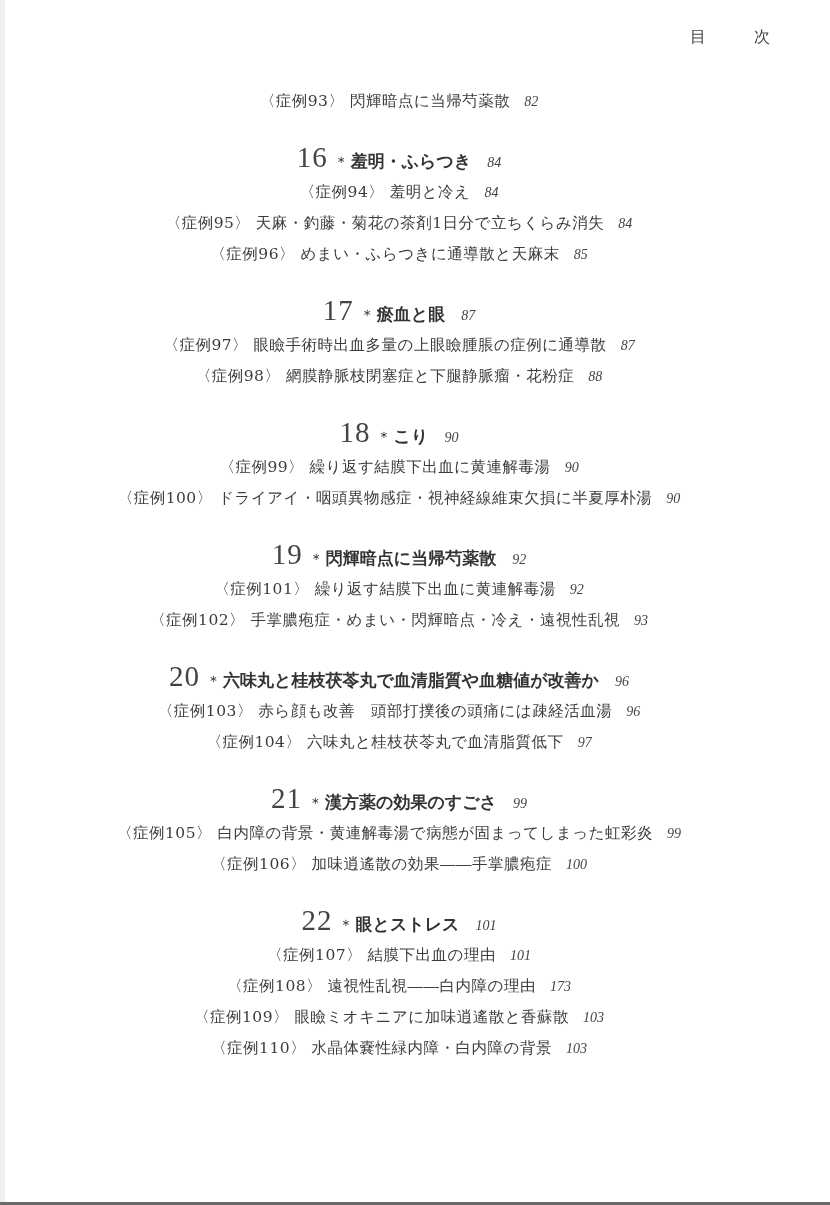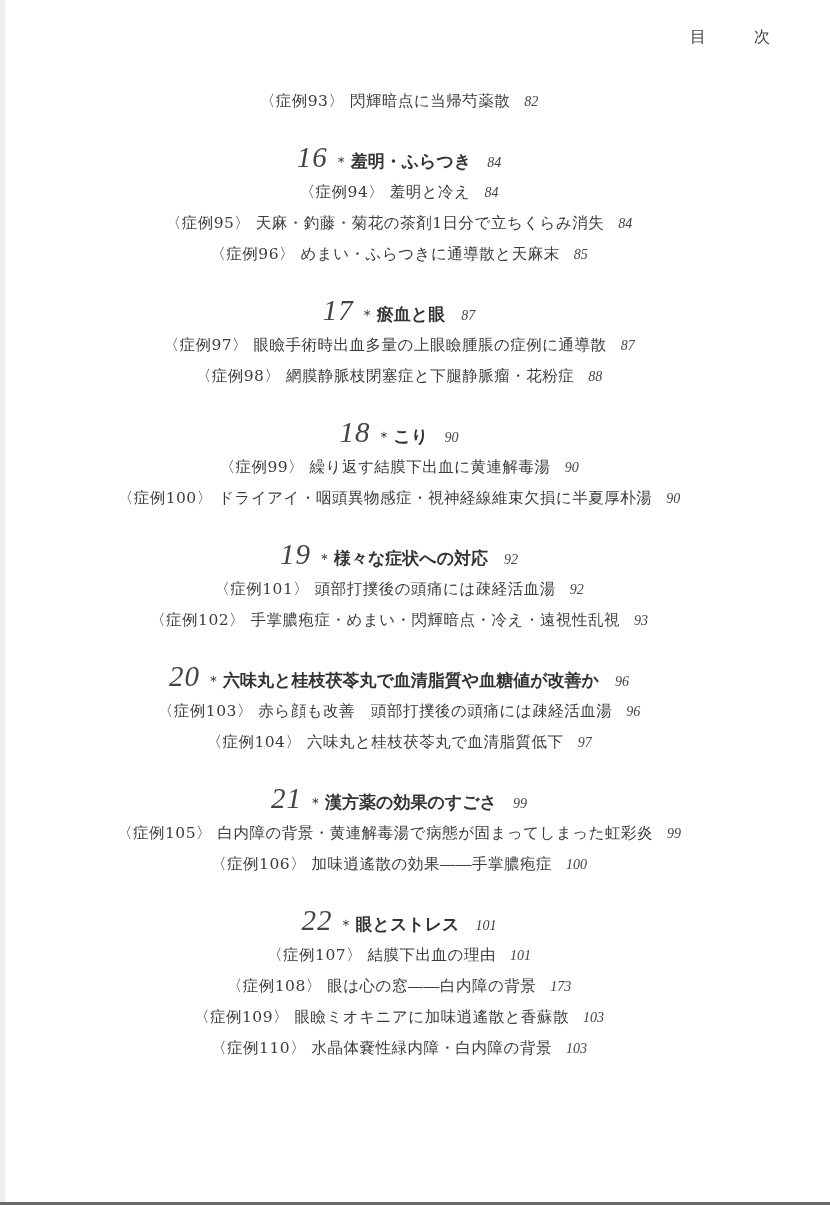--- a/index.html
+++ b/index.html
@@ -65,21 +65,20 @@
       color: #444;
     }
     .chapter {
       height: 40px;
       line-height: 40px;
       margin-top: 20px;
       white-space: nowrap;
     }
     .chapter .num {
       font-family: "Liberation Serif", "DejaVu Serif", serif;
-      font-style: italic;
       font-size: 29px;
       color: #444;
       letter-spacing: 1px;
     }
     .chapter .star {
       font-family: "DejaVu Sans", "Liberation Sans", sans-serif;
       font-size: 15px;
       margin-left: 6px;
       color: #333;
     }
@@ -122,38 +121,38 @@
   <div class="entry"><span class="label">〈症例97〉 眼瞼手術時出血多量の上眼瞼腫脹の症例に通導散</span><span class="page">87</span></div>
   <div class="entry"><span class="label">〈症例98〉 網膜静脈枝閉塞症と下腿静脈瘤・花粉症</span><span class="page">88</span></div>
 
   <div class="chapter">
     <span class="num">18</span><span class="star">＊</span><span class="title">こり</span><span class="page">90</span>
   </div>
   <div class="entry"><span class="label">〈症例99〉 繰り返す結膜下出血に黄連解毒湯</span><span class="page">90</span></div>
   <div class="entry"><span class="label">〈症例100〉 ドライアイ・咽頭異物感症・視神経線維束欠損に半夏厚朴湯</span><span class="page">90</span></div>
 
   <div class="chapter">
-    <span class="num">19</span><span class="star">＊</span><span class="title">様々な症状への対応</span><span class="page">92</span>
+    <span class="num">19</span><span class="star">＊</span><span class="title">閃輝暗点に当帰芍薬散</span><span class="page">92</span>
   </div>
-  <div class="entry"><span class="label">〈症例101〉 頭部打撲後の頭痛には疎経活血湯</span><span class="page">92</span></div>
+  <div class="entry"><span class="label">〈症例101〉 繰り返す結膜下出血に黄連解毒湯</span><span class="page">92</span></div>
   <div class="entry"><span class="label">〈症例102〉 手掌膿疱症・めまい・閃輝暗点・冷え・遠視性乱視</span><span class="page">93</span></div>
 
   <div class="chapter">
     <span class="num">20</span><span class="star">＊</span><span class="title">六味丸と桂枝茯苓丸で血清脂質や血糖値が改善か</span><span class="page">96</span>
   </div>
   <div class="entry"><span class="label">〈症例103〉 赤ら顔も改善　頭部打撲後の頭痛には疎経活血湯</span><span class="page">96</span></div>
   <div class="entry"><span class="label">〈症例104〉 六味丸と桂枝茯苓丸で血清脂質低下</span><span class="page">97</span></div>
 
   <div class="chapter">
     <span class="num">21</span><span class="star">＊</span><span class="title">漢方薬の効果のすごさ</span><span class="page">99</span>
   </div>
   <div class="entry"><span class="label">〈症例105〉 白内障の背景・黄連解毒湯で病態が固まってしまった虹彩炎</span><span class="page">99</span></div>
   <div class="entry"><span class="label">〈症例106〉 加味逍遙散の効果――手掌膿疱症</span><span class="page">100</span></div>
 
   <div class="chapter">
     <span class="num">22</span><span class="star">＊</span><span class="title">眼とストレス</span><span class="page">101</span>
   </div>
   <div class="entry"><span class="label">〈症例107〉 結膜下出血の理由</span><span class="page">101</span></div>
-  <div class="entry"><span class="label">〈症例108〉 眼は心の窓――白内障の背景</span><span class="page">173</span></div>
+  <div class="entry"><span class="label">〈症例108〉 遠視性乱視――白内障の理由</span><span class="page">173</span></div>
   <div class="entry"><span class="label">〈症例109〉 眼瞼ミオキニアに加味逍遙散と香蘇散</span><span class="page">103</span></div>
   <div class="entry"><span class="label">〈症例110〉 水晶体嚢性緑内障・白内障の背景</span><span class="page">103</span></div>
 
 </div>
 
 </body></html>

